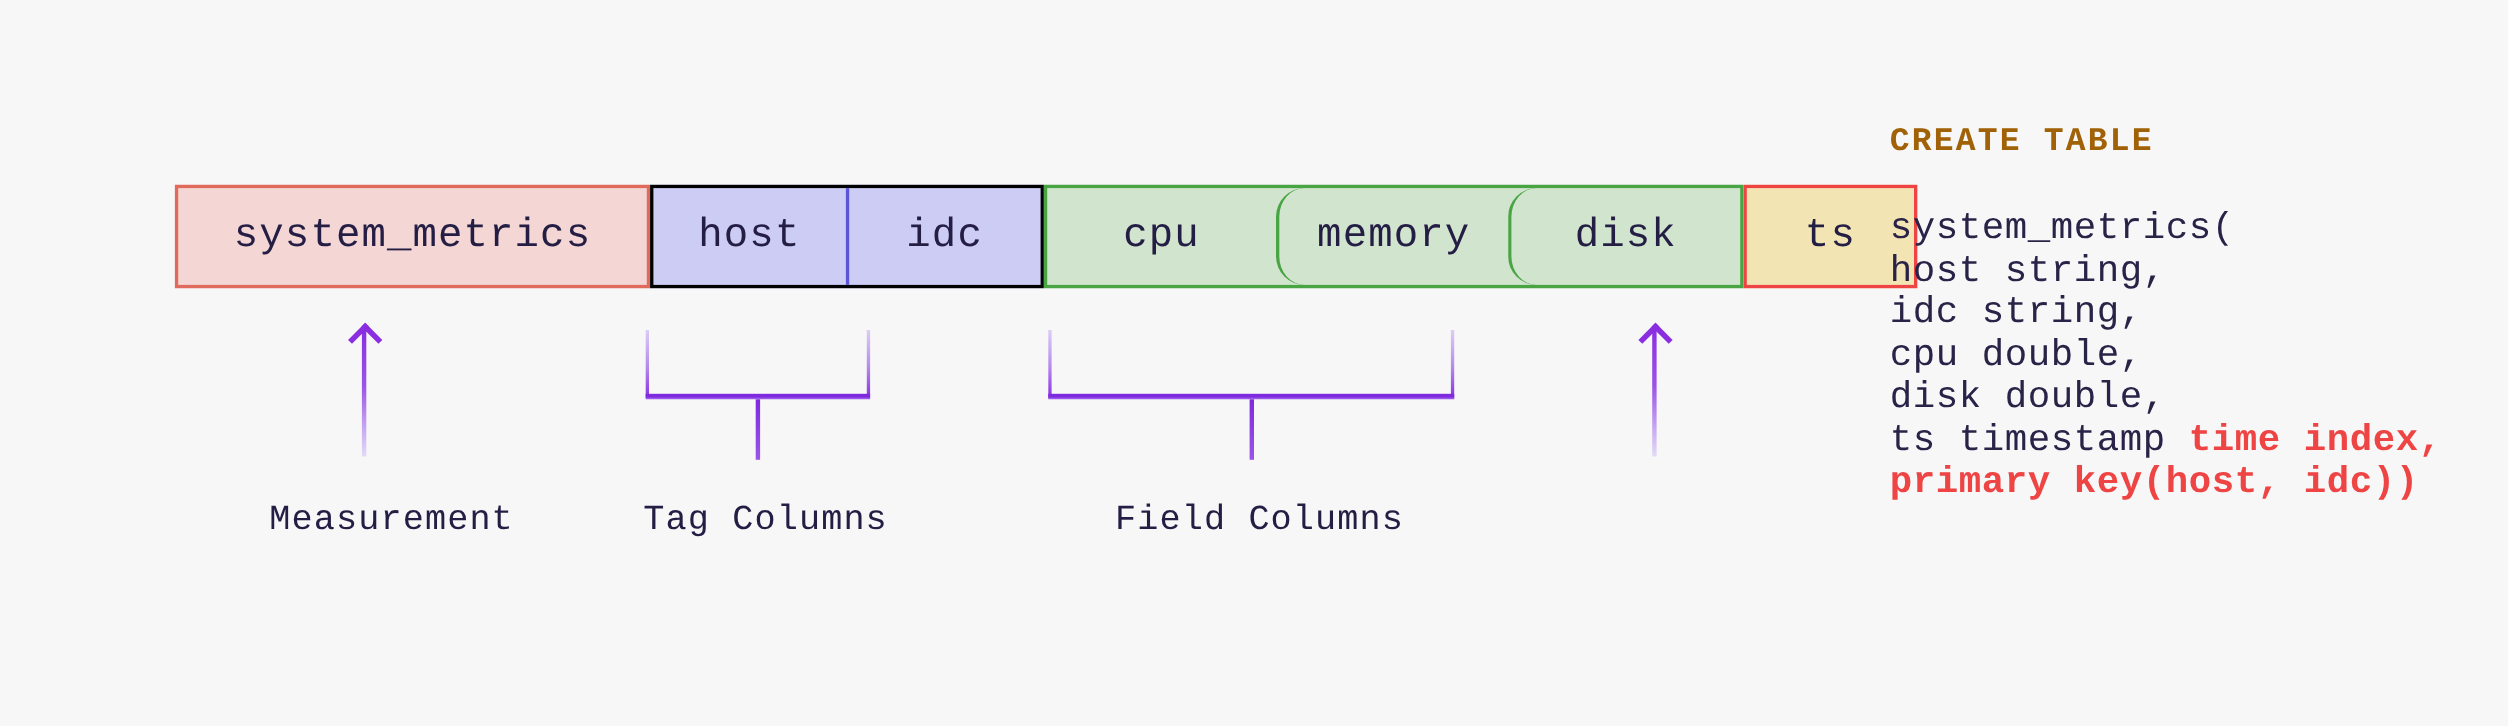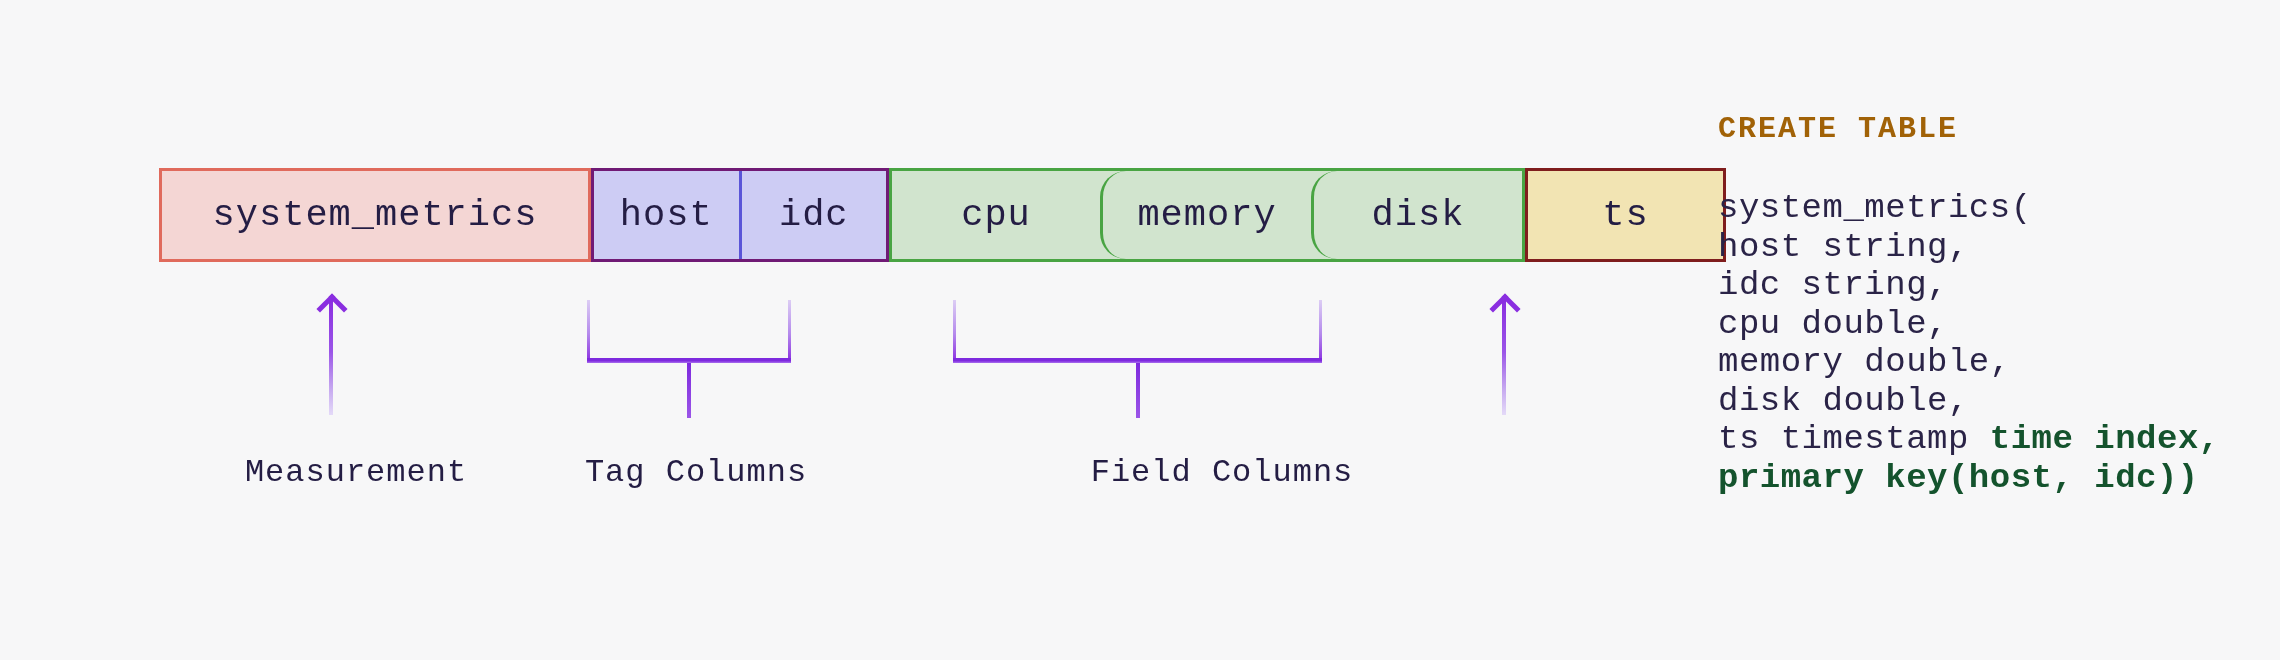--- a/index.html
+++ b/index.html
@@ -41,35 +41,35 @@
     letter-spacing: 1px;
     color: #241d44;
     white-space: nowrap;
   }
   .group-measurement {
     width: 432px;
     background: #f4d6d4;
     border: 3px solid #e06a5c;
   }
   .group-tags {
-    width: 298px;
+    width: 358px;
     background: #cdccf4;
-    border: 3px solid #701a75;
+    border: 3px solid #000000;
   }
   .group-tags .cell + .cell { border-left: 3px solid #5a55d8; }
   .group-fields {
     width: 636px;
     background: #d1e4ce;
     border: 3px solid #49a443;
   }
   .group-fields .cell + .cell { border-left: 3px solid #49a443; border-radius: 26px; }
   .group-time {
-    width: 201px;
+    width: 158px;
     background: #f2e4b3;
-    border: 3px solid #7f1d1d;
+    border: 3px solid #ef4444;
   }
   .group .cell { flex: 1; }
 
   
   .up-arrow {
     position: absolute;
     top: 295px;
     width: 30px;
     height: 122px;
   }
@@ -133,21 +133,21 @@
     position: absolute;
     top: 454px;
     transform: translateX(-50%);
     font-size: 32px;
     letter-spacing: 1px;
     white-space: nowrap;
     color: #241d44;
   }
   .label-measurement { left: 356px; }
   .label-tags        { left: 696px; }
-  .label-fields      { left: 1222px; }
+  .label-fields      { left: 1145px; }
   .label-time        { left: 1512px; }
 
   
   .sql-heading {
     position: absolute;
     left: 1718px;
     top: 112px;
     font-size: 30px;
     font-weight: 700;
     letter-spacing: 2px;
@@ -158,21 +158,21 @@
     position: absolute;
     left: 1718px;
     top: 189px;
     font-size: 34px;
     line-height: 38.5px;
     letter-spacing: 0.5px;
     color: #2a2347;
     white-space: nowrap;
   }
   .sql-line { height: 38.5px; }
-  .sql-bold { font-weight: 700; color: #14532d; text-align: center; }
+  .sql-bold { font-weight: 700; color: #ef4444; text-align: center; }
 </style>
 </head>
 <body>
 
 <div class="stage">
 
   <div class="row">
     <div class="group group-measurement">
       <div class="cell">system_metrics</div>
     </div>
@@ -217,19 +217,18 @@
   <div class="anno-label label-measurement">Measurement</div>
   <div class="anno-label label-tags">Tag Columns</div>
   <div class="anno-label label-fields">Field Columns</div>
 
   <div class="sql-heading">CREATE TABLE</div>
   <div class="sql-body">
     <div class="sql-line"><span>system_metrics(</span><span class="sql-bold"></span></div>
     <div class="sql-line"><span>host string,</span><span class="sql-bold"></span></div>
     <div class="sql-line"><span>idc string,</span><span class="sql-bold"></span></div>
     <div class="sql-line"><span>cpu double,</span><span class="sql-bold"></span></div>
-    <div class="sql-line"><span>memory double,</span><span class="sql-bold"></span></div>
     <div class="sql-line"><span>disk double,</span><span class="sql-bold"></span></div>
     <div class="sql-line"><span>ts timestamp </span><span class="sql-bold">time index,</span></div>
     <div class="sql-line"><span></span><span class="sql-bold">primary key(host, idc))</span></div>
   </div>
 
 </div>
 
 </body></html>

